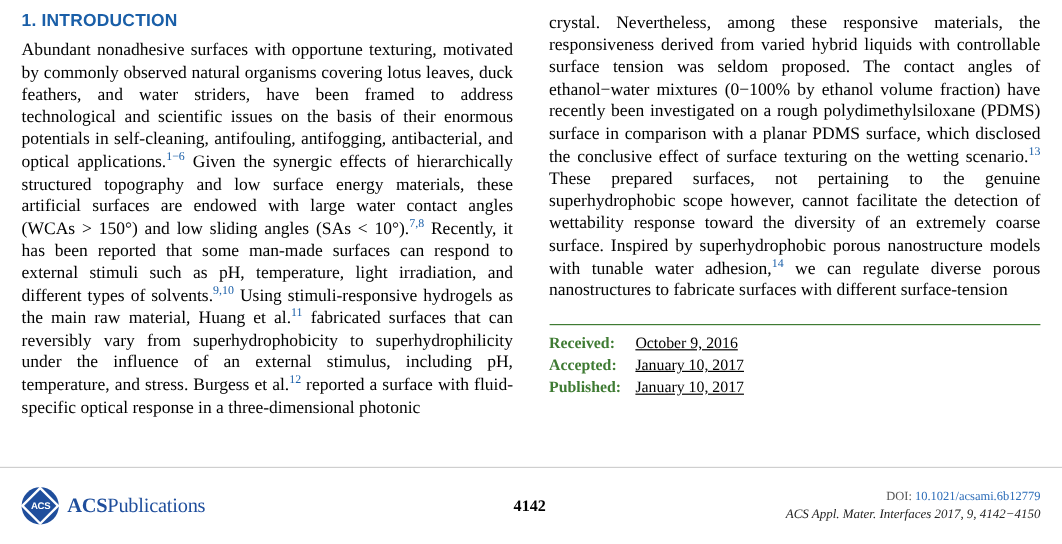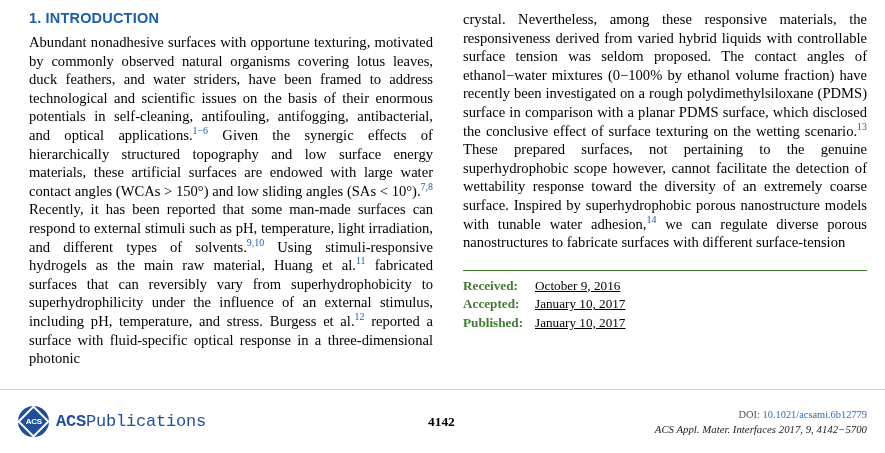--- a/index.html
+++ b/index.html
@@ -15,21 +15,21 @@
     overflow: hidden;
   }
   .page {
     position: relative;
     width: 885px;
     height: 453px;
     box-sizing: border-box;
   }
   .columns {
     display: flex;
-    padding: 10px 18px 0 29px;
+    padding: 10px 18px 0 18px;
     box-sizing: border-box;
     gap: 30px;
     justify-content: flex-end;
   }
   .col {
     width: 410px;
     box-sizing: border-box;
   }
   .section-title {
     color: #1a5fa8;
@@ -123,21 +123,21 @@
   }
   .acs-mark .inner span {
     transform: rotate(-45deg);
     color: #ffffff;
     font-family: "Liberation Sans", sans-serif;
     font-size: 8px;
     font-weight: bold;
     letter-spacing: -0.3px;
   }
   .acs-text {
-    font-family: Liberation Mono, monospace;
+    font-family: Liberation Serif, serif;
     font-size: 17px;
     color: #1f4e9c;
     font-weight: bold;
     letter-spacing: -0.2px;
   }
   .acs-text .pubs {
     font-weight: normal;
   }
   .copyright {
     position: absolute;
@@ -224,19 +224,19 @@
             <span>ACS</span>
           </div>
         </div>
         <div class="acs-text"><span>ACS</span><span class="pubs">Publications</span></div>
       </div>
 
       <div class="pagenum">4142</div>
 
       <div class="footer-right">
         <div class="doi"><span>DOI:</span> <a href="#">10.1021/acsami.6b12779</a></div>
-        <div class="cite">ACS Appl. Mater. Interfaces 2017, 9, 4142−5700</div>
+        <div class="cite">ACS Appl. Mater. Interfaces 2017, 9, 4142−4150</div>
       </div>
 
     </div>
   </div>
 
 </div>
 
 </body></html>

